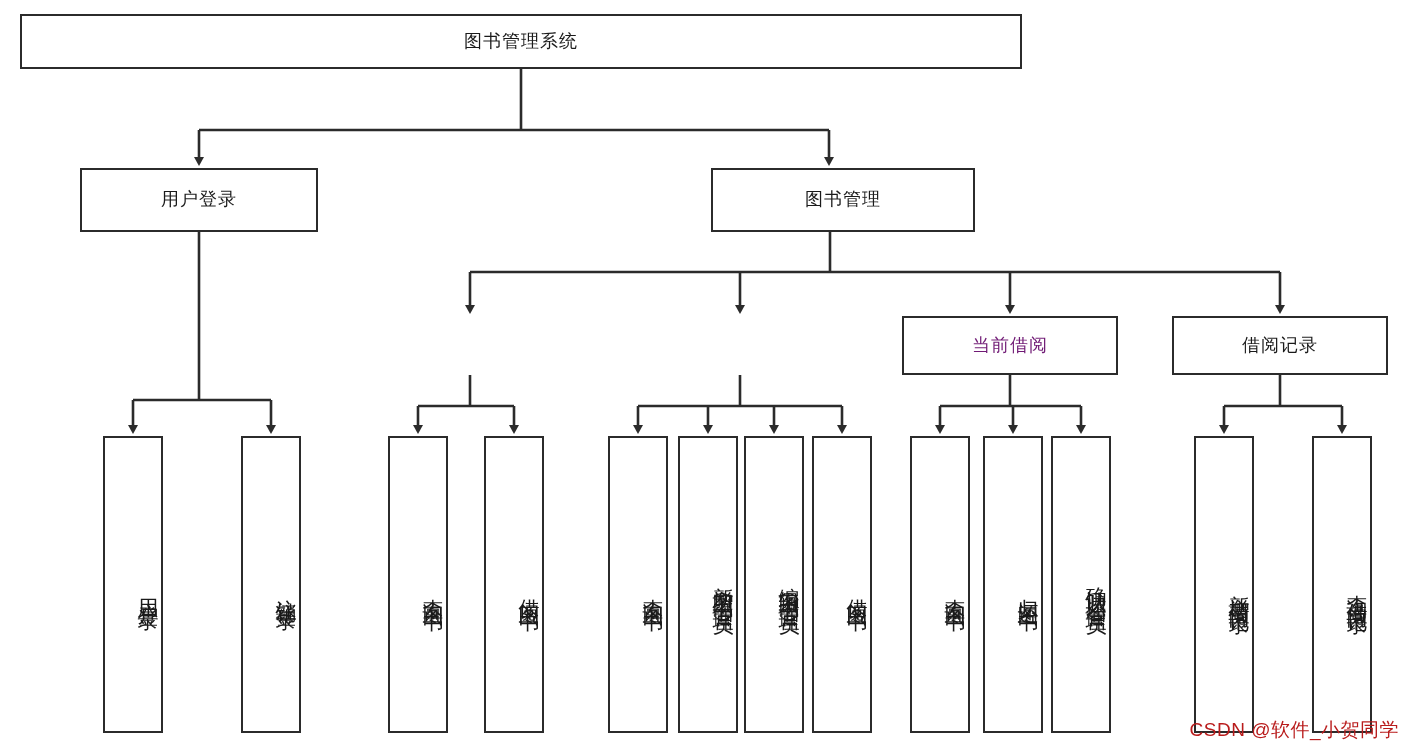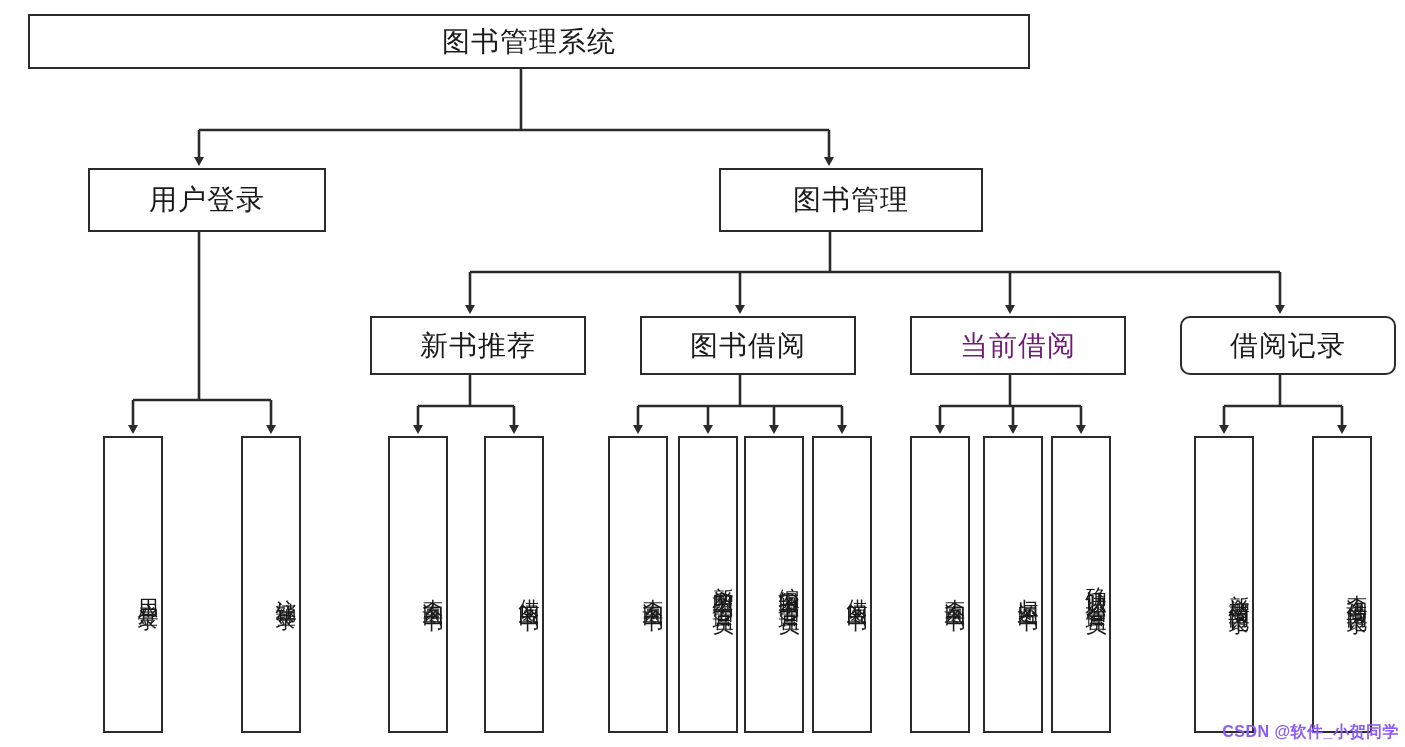--- a/index.html
+++ b/index.html
@@ -31,51 +31,49 @@
     box-sizing: border-box;
     background: #ffffff;
     border: 2.5px solid #2b2b2b;
     display: flex;
     align-items: center;
     justify-content: center;
     color: #1a1a1a;
     z-index: 2;
   }
   .node.h {
-    font-size: 28px;
+    font-size: 18px;
     letter-spacing: 1px;
     line-height: 1.2;
     text-align: center;
-    margin-left: 8px;
   }
   .node.v {
     font-size: 21px;
     writing-mode: vertical-rl;
     text-orientation: upright;
     letter-spacing: 4px;
     line-height: 1.25;
     align-items: flex-start;
     justify-content: center;
     padding-top: 10px;
     white-space: normal;
   }
   .node.v.tall {
     padding-top: 6px;
   }
   .watermark {
     position: absolute;
     right: 6px;
     bottom: 4px;
-    font-size: 16px;
-    color: #8b5cf6;
+    font-size: 19px;
+    color: #b91c1c;
     letter-spacing: 0.5px;
     z-index: 5;
     white-space: nowrap;
     font-family: "Liberation Sans", "DejaVu Sans", sans-serif;
-    font-weight: bold;
   }
 </style>
 </head>
 <body>
 
 <div id="canvas">
 
   <svg id="wires" viewBox="0 0 1405 747" xmlns="http://www.w3.org/2000/svg">
     <defs>
       <marker id="arrow" markerWidth="9" markerHeight="10" refX="1" refY="5" orient="auto" markerUnits="userSpaceOnUse">
@@ -124,24 +122,22 @@
       <path d="M1224,406 L1224,426" marker-end="url(#arrow)"></path>
       <path d="M1342,406 L1342,426" marker-end="url(#arrow)"></path>
     </g>
   </svg>
 
   <div class="node h" style="left: 20px; top: 14px; width: 1002px; height: 55px; border-color: rgb(43, 43, 43); background: rgb(255, 255, 255); color: rgb(26, 26, 26);">图书管理系统</div>
 
   <div class="node h" style="left: 80px; top: 168px; width: 238px; height: 64px; border-color: rgb(43, 43, 43); background: rgb(255, 255, 255); color: rgb(26, 26, 26);">用户登录</div>
   <div class="node h" style="left: 711px; top: 168px; width: 264px; height: 64px; border-color: rgb(43, 43, 43); background: rgb(255, 255, 255); color: rgb(26, 26, 26);">图书管理</div>
 
-  <div class="node h" style="left: 362px; top: 316px; width: 216px; height: 59px; border-color: rgb(43, 43, 43); background: rgb(255, 255, 255); color: rgb(26, 26, 26);">新书推荐</div>
-  <div class="node h" style="left: 632px; top: 316px; width: 216px; height: 59px; border-color: rgb(43, 43, 43); background: rgb(255, 255, 255); color: rgb(26, 26, 26);">图书借阅</div>
   <div class="node h" style="left: 902px; top: 316px; width: 216px; height: 59px; border-color: rgb(43, 43, 43); background: rgb(255, 255, 255); color: #701a75;">当前借阅</div>
-  <div class="node h" style="left: 1172px; top: 316px; width: 216px; height: 59px; border-color: rgb(43, 43, 43); background: rgb(255, 255, 255); color: rgb(26, 26, 26); border-radius: 10px;">借阅记录</div>
+  <div class="node h" style="left: 1172px; top: 316px; width: 216px; height: 59px; border-color: rgb(43, 43, 43); background: rgb(255, 255, 255); color: rgb(26, 26, 26);">借阅记录</div>
 
   <div class="node v" style="left: 103px; top: 436px; width: 60px; height: 297px; border-color: rgb(43, 43, 43); background: rgb(255, 255, 255); color: rgb(26, 26, 26);">用户登录</div>
   <div class="node v" style="left: 241px; top: 436px; width: 60px; height: 297px; border-color: rgb(43, 43, 43); background: rgb(255, 255, 255); color: rgb(26, 26, 26);">注销登录</div>
   <div class="node v" style="left: 388px; top: 436px; width: 60px; height: 297px; border-color: rgb(43, 43, 43); background: rgb(255, 255, 255); color: rgb(26, 26, 26);">查询图书</div>
   <div class="node v" style="left: 484px; top: 436px; width: 60px; height: 297px; border-color: rgb(43, 43, 43); background: rgb(255, 255, 255); color: rgb(26, 26, 26);">借阅图书</div>
   <div class="node v" style="left: 608px; top: 436px; width: 60px; height: 297px; border-color: rgb(43, 43, 43); background: rgb(255, 255, 255); color: rgb(26, 26, 26);">查询图书</div>
   <div class="node v tall" style="left: 678px; top: 436px; width: 60px; height: 297px; border-color: rgb(43, 43, 43); background: rgb(255, 255, 255); color: rgb(26, 26, 26);">新增图书（管理员）</div>
   <div class="node v tall" style="left: 744px; top: 436px; width: 60px; height: 297px; border-color: rgb(43, 43, 43); background: rgb(255, 255, 255); color: rgb(26, 26, 26);">编辑图书（管理员）</div>
   <div class="node v" style="left: 812px; top: 436px; width: 60px; height: 297px; border-color: rgb(43, 43, 43); background: rgb(255, 255, 255); color: rgb(26, 26, 26);">借阅图书</div>
   <div class="node v" style="left: 910px; top: 436px; width: 60px; height: 297px; border-color: rgb(43, 43, 43); background: rgb(255, 255, 255); color: rgb(26, 26, 26);">查询图书</div>

